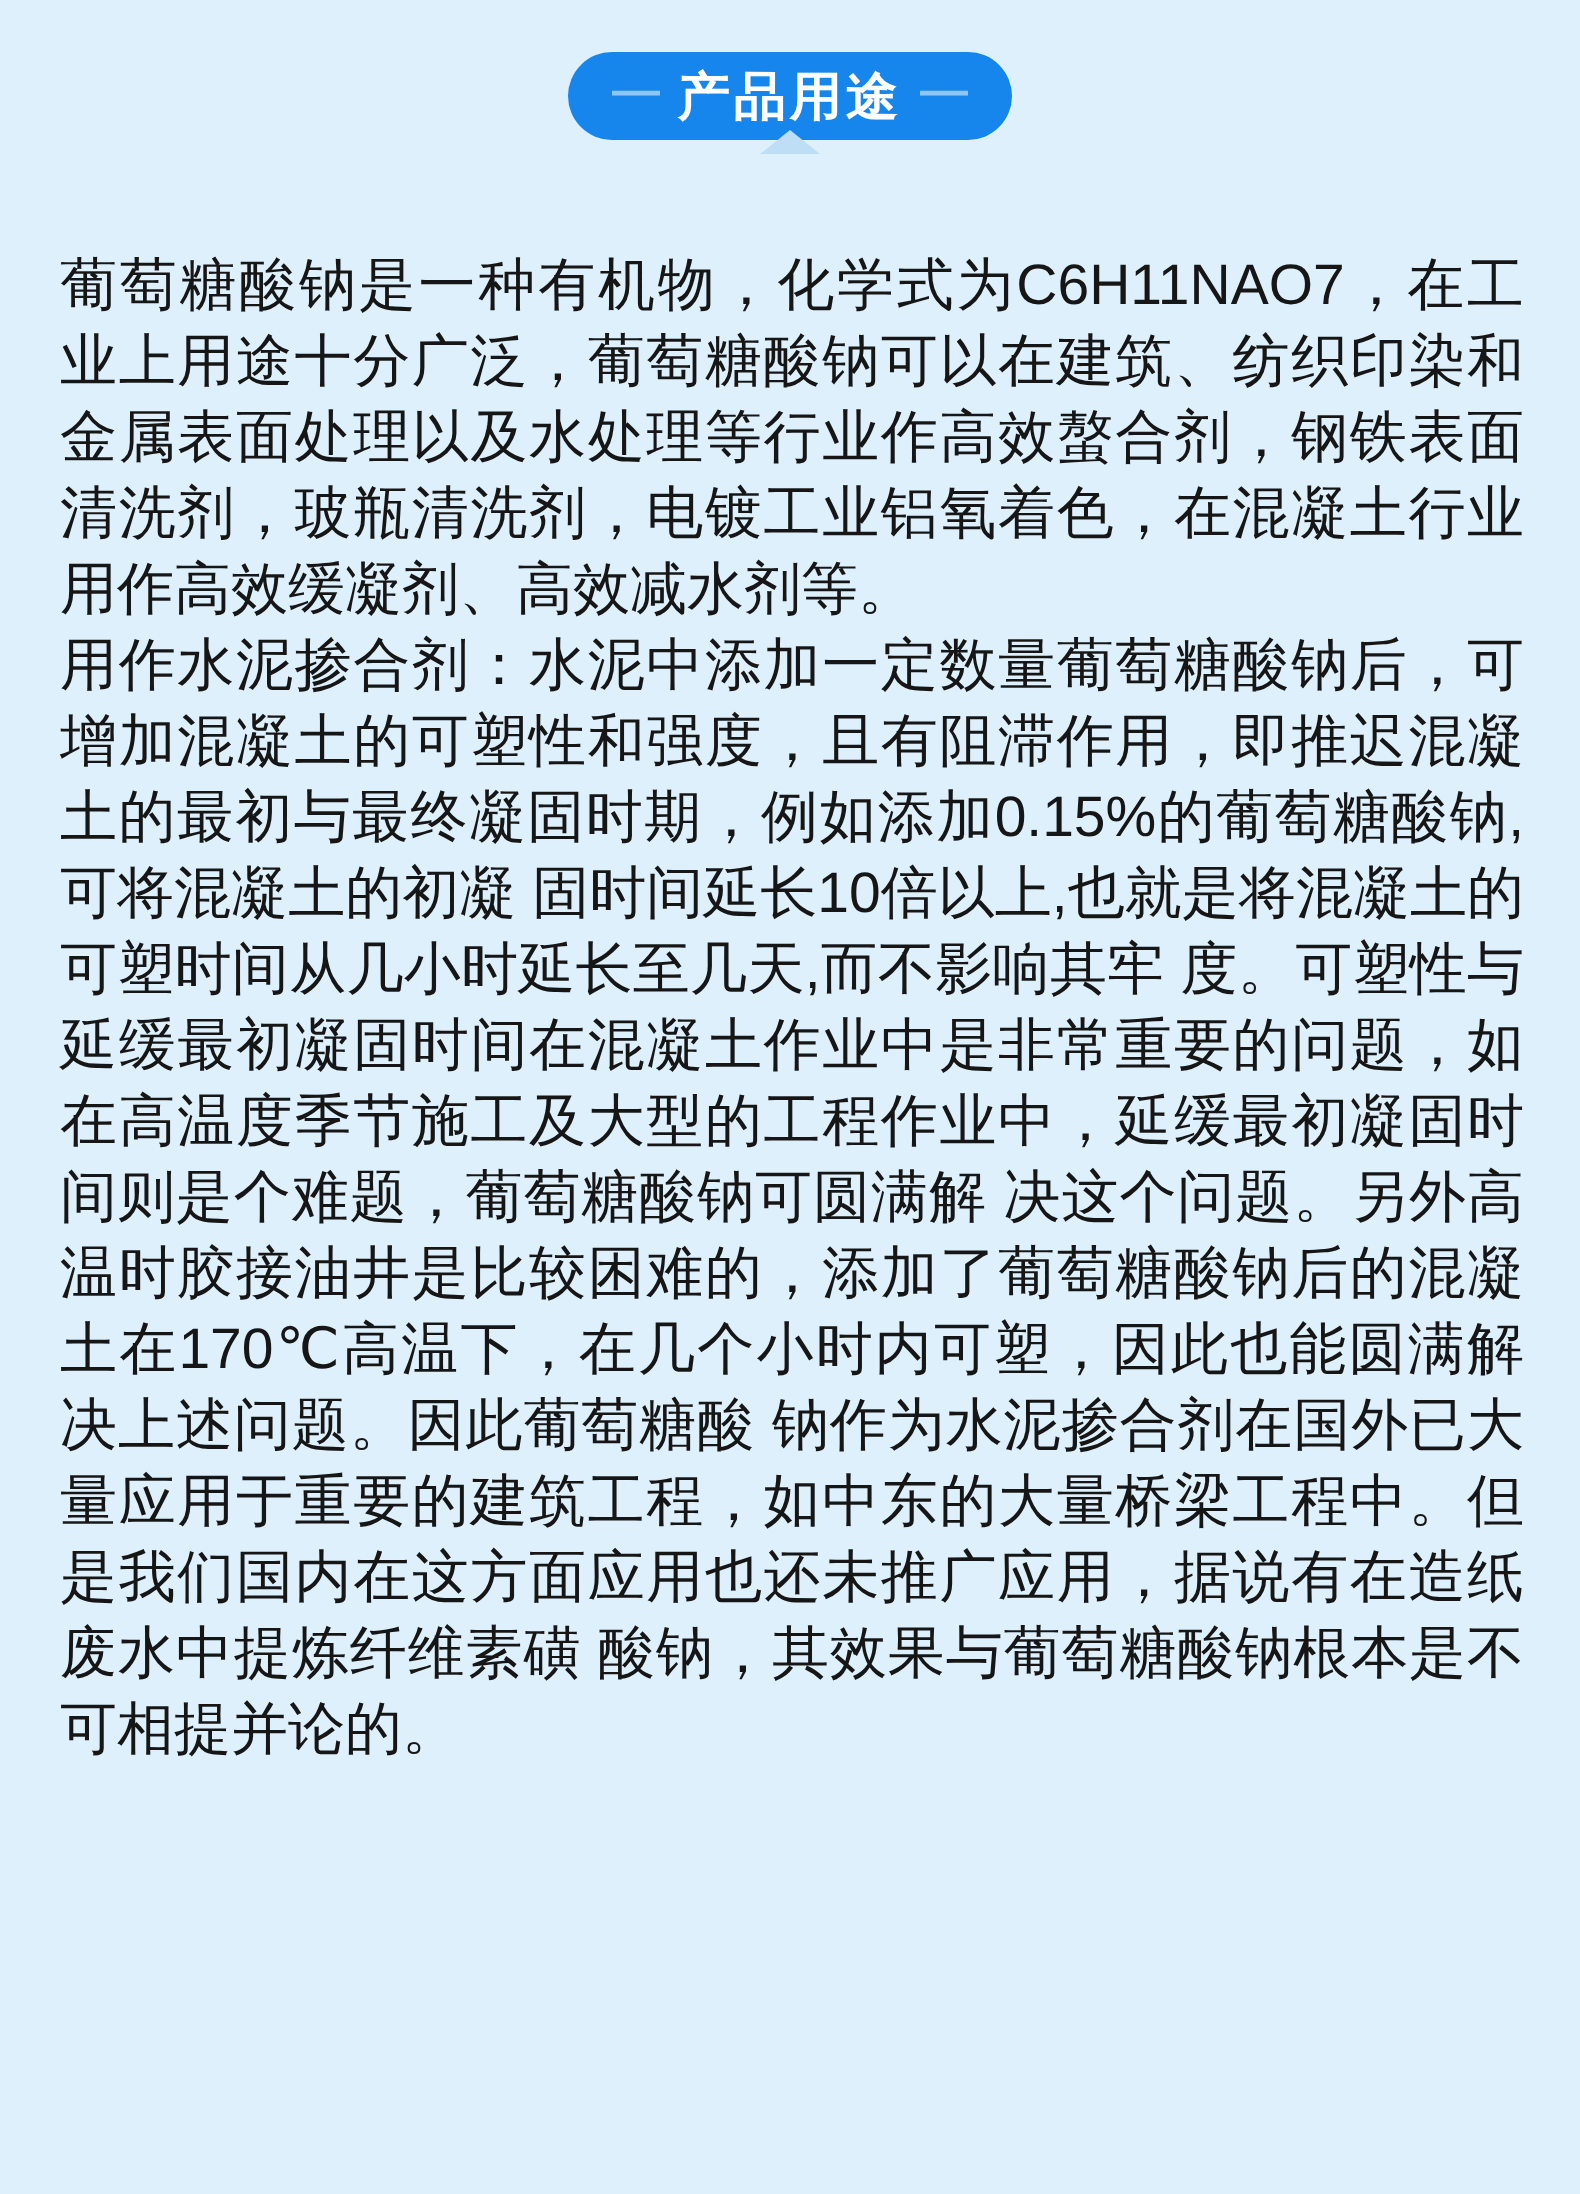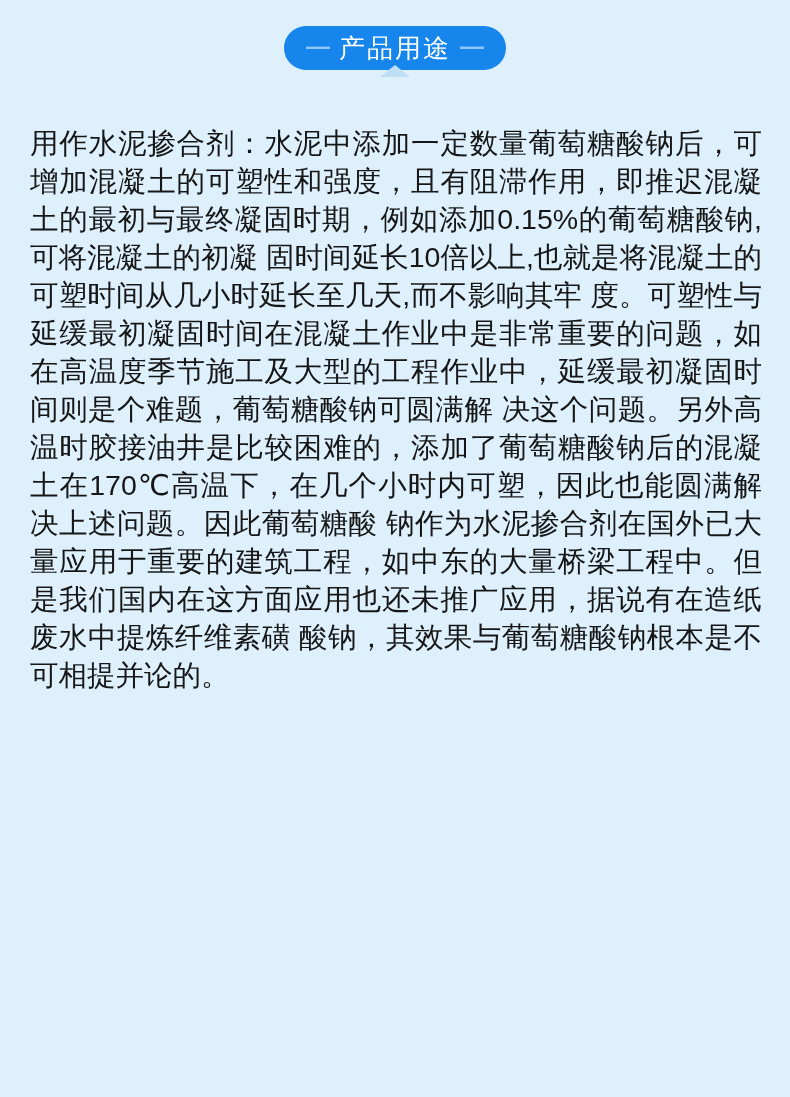--- a/index.html
+++ b/index.html
@@ -34,21 +34,21 @@
   .badge-dash {
     color: #8ec6f7;
     font-size: 24px;
     font-weight: bold;
     line-height: 1;
     transform: translateY(-2px);
   }
   .badge-label {
     color: #ffffff;
     font-size: 26px;
-    font-weight: normal;
+    font-weight: bold;
     letter-spacing: 2px;
     line-height: 1;
     text-align: center;
   }
   .badge-tail {
     position: absolute;
     left: 50%;
     bottom: -7px;
     transform: translateX(-50%);
     width: 0;
@@ -77,17 +77,18 @@
   <div class="badge-row">
     <div class="badge">
       <span class="badge-dash">—</span>
       <span class="badge-label">产品用途</span>
       <span class="badge-dash">—</span>
       <span class="badge-tail"></span>
     </div>
   </div>
 
   <div class="content">
+    <p>葡萄糖酸钠是一种有机物，化学式为C6H11NAO7，在工业上用途十分广泛，葡萄糖酸钠可以在建筑、纺织印染和金属表面处理以及水处理等行业作高效螯合剂，钢铁表面清洗剂，玻瓶清洗剂，电镀工业铝氧着色，在混凝土行业用作高效缓凝剂、高效减水剂等。</p>
     <p>用作水泥掺合剂：水泥中添加一定数量葡萄糖酸钠后，可增加混凝土的可塑性和强度，且有阻滞作用，即推迟混凝土的最初与最终凝固时期，例如添加0.15%的葡萄糖酸钠,可将混凝土的初凝 固时间延长10倍以上,也就是将混凝土的可塑时间从几小时延长至几天,而不影响其牢 度。可塑性与延缓最初凝固时间在混凝土作业中是非常重要的问题，如在高温度季节施工及大型的工程作业中，延缓最初凝固时间则是个难题，葡萄糖酸钠可圆满解 决这个问题。另外高温时胶接油井是比较困难的，添加了葡萄糖酸钠后的混凝土在170℃高温下，在几个小时内可塑，因此也能圆满解决上述问题。因此葡萄糖酸 钠作为水泥掺合剂在国外已大量应用于重要的建筑工程，如中东的大量桥梁工程中。但是我们国内在这方面应用也还未推广应用，据说有在造纸废水中提炼纤维素磺 酸钠，其效果与葡萄糖酸钠根本是不可相提并论的。</p>
 
   </div>
 
 </div>
 
 </body></html>

